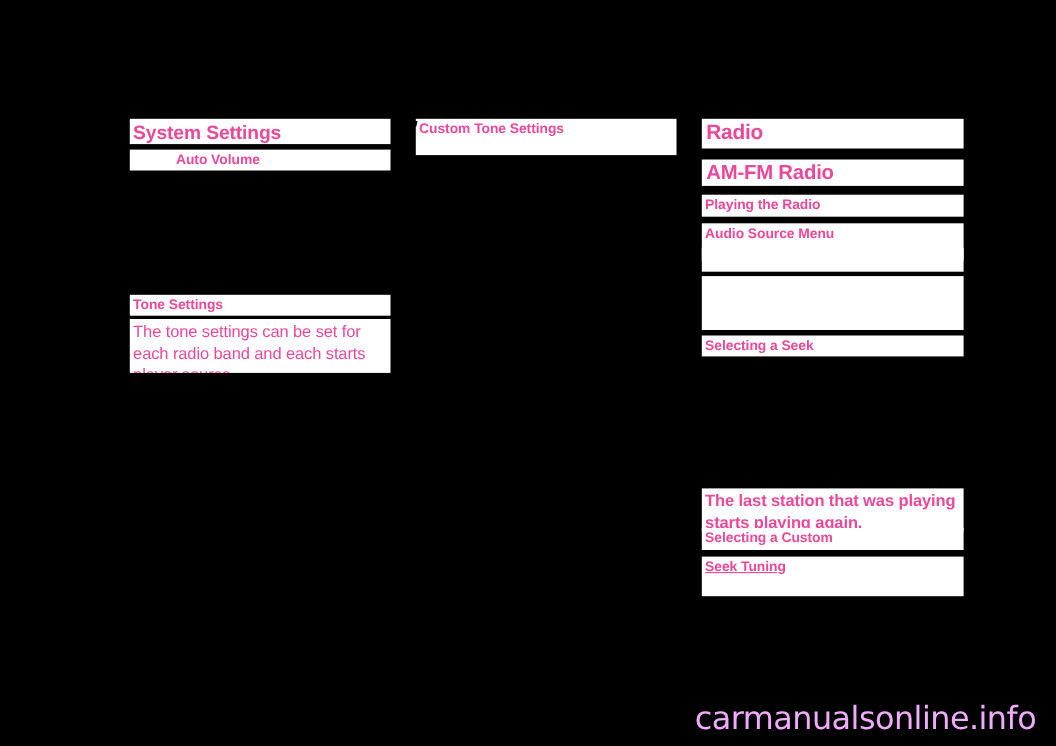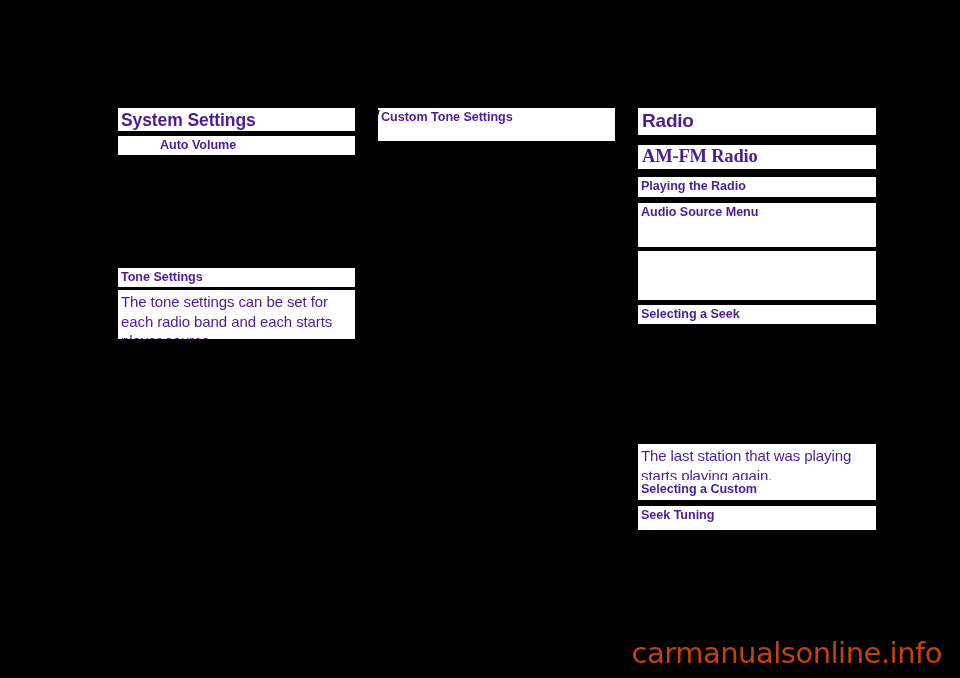--- a/index.html
+++ b/index.html
@@ -14,21 +14,21 @@
     height: 678px;
     background: #000000;
     overflow: hidden;
     font-family: "Liberation Sans", sans-serif;
   }
 
   
   .blk {
     position: absolute;
     background: #ffffff;
-    color: #4c1d95;
+    color: #ec4899;
     box-sizing: border-box;
     white-space: pre-wrap;
     overflow: hidden;
   }
 
   
   .c1 { left: 118px; width: 237px; }
 
   .h1-big {
     font-size: 17.5px;
@@ -70,29 +70,29 @@
     width: 3px;
     height: 5px;
     background: #000000;
     transform: skewX(-12deg);
   }
 
   
   .c3 { left: 638px; width: 238px; }
 
   #b-radio           { top: 108px;  height: 27px; }
-  #b-amfm            { top: 145px;  height: 24px; font-family: Liberation Serif, serif; }
+  #b-amfm            { top: 145px;  height: 24px; }
   #b-playing         { top: 177px;  height: 20px; }
   #b-audio-src       { top: 203px;  height: 34px; }
   #b-home-line       { top: 225px;  height: 22px; }
   #b-power-block     { top: 251px;  height: 49px; }
   #b-sel-band        { top: 305px;  height: 19px; }
-  #b-last-station    { top: 444px;  height: 39px; }
+  #b-last-station    { top: 444px;  height: 39px; font-weight: bold; }
   #b-sel-station     { top: 480px;  height: 20px; }
-  #b-seek-tuning     { top: 506px;  height: 24px; }
+  #b-seek-tuning     { top: 506px;  height: 36px; text-decoration: underline; }
 
   .h-radio {
     font-size: 19px;
     font-weight: bold;
     line-height: 26px;
     padding: 0 0 0 4px;
     letter-spacing: -0.2px;
   }
   .h-amfm {
     font-size: 18.5px;
@@ -112,21 +112,21 @@
 
   
   #watermark {
     position: absolute;
     left: 0;
     top: 636px;
     width: 960px;
     text-align: right;
     padding-right: 18px;
     box-sizing: border-box;
-    color: #c2410c;
+    color: #f0abfc;
     font-size: 29px;
     font-family: "DejaVu Sans", sans-serif;
     letter-spacing: -0.5px;
     line-height: 34px;
   }
 </style>
 </head>
 <body>
 
 <div id="page">

